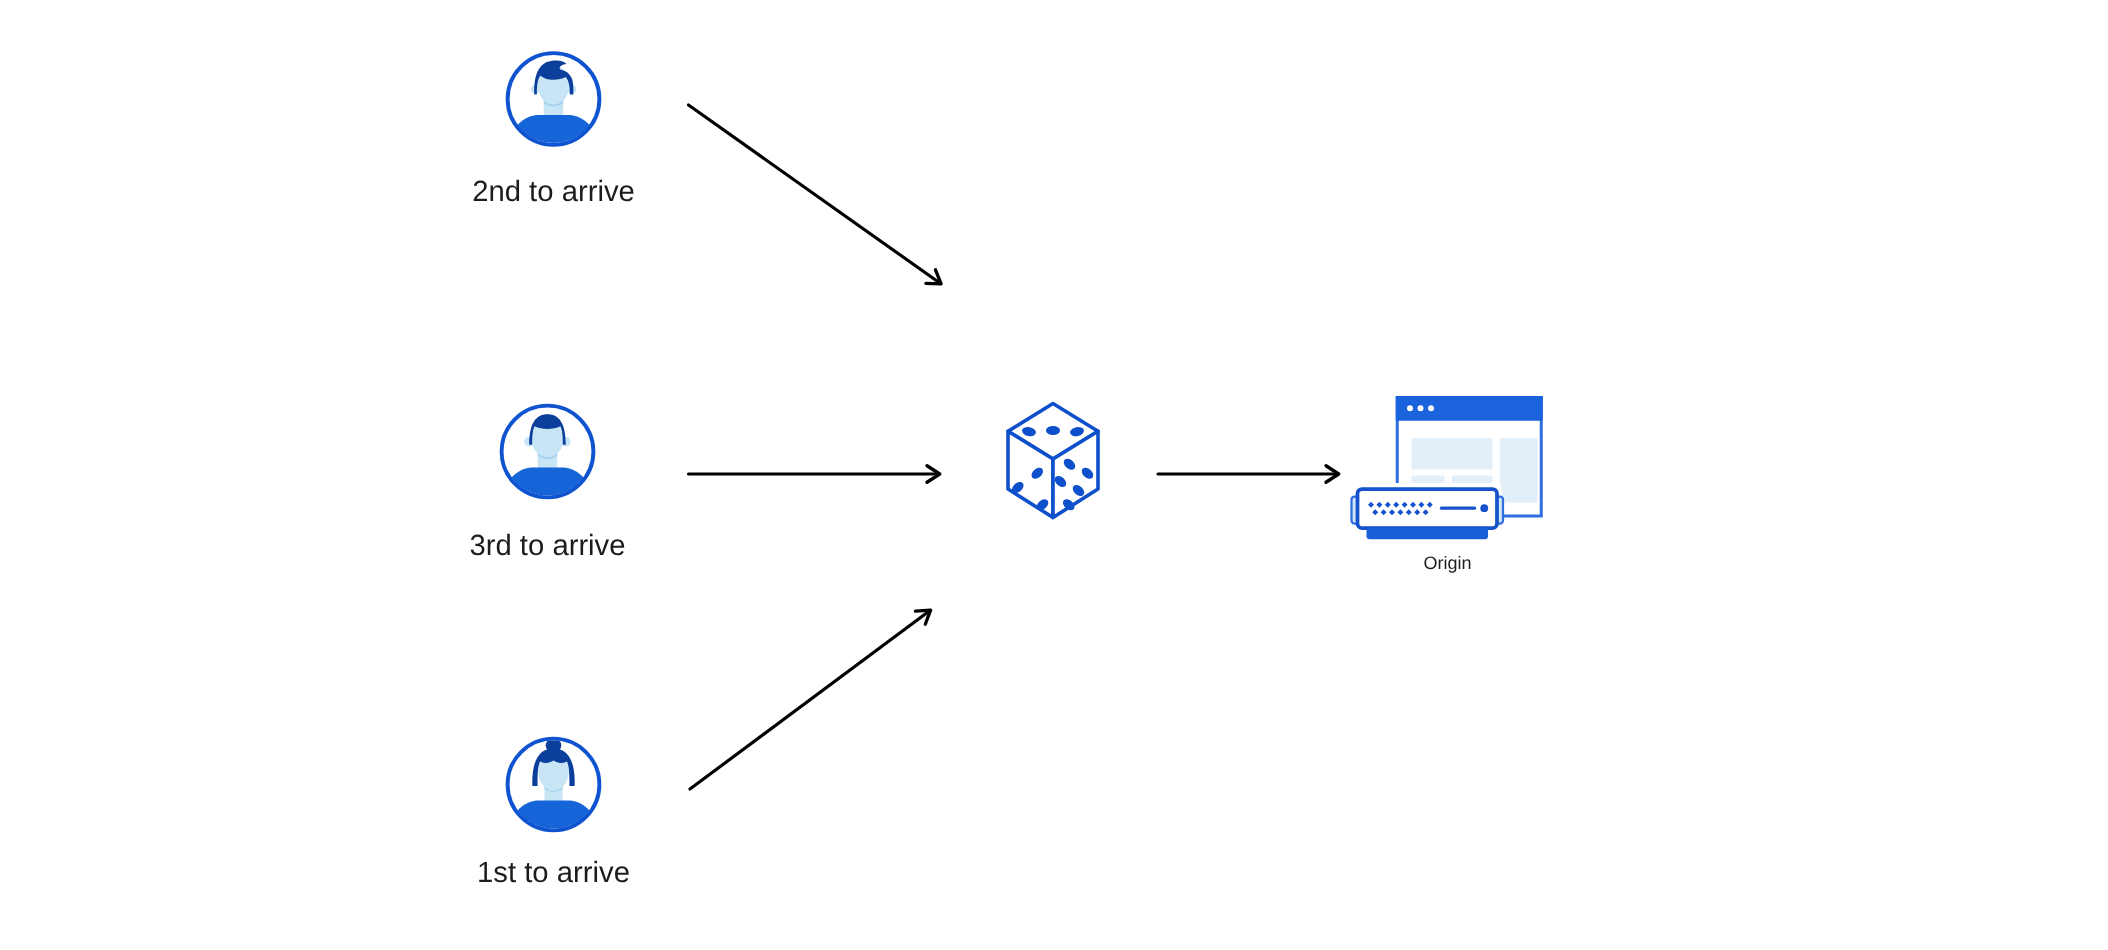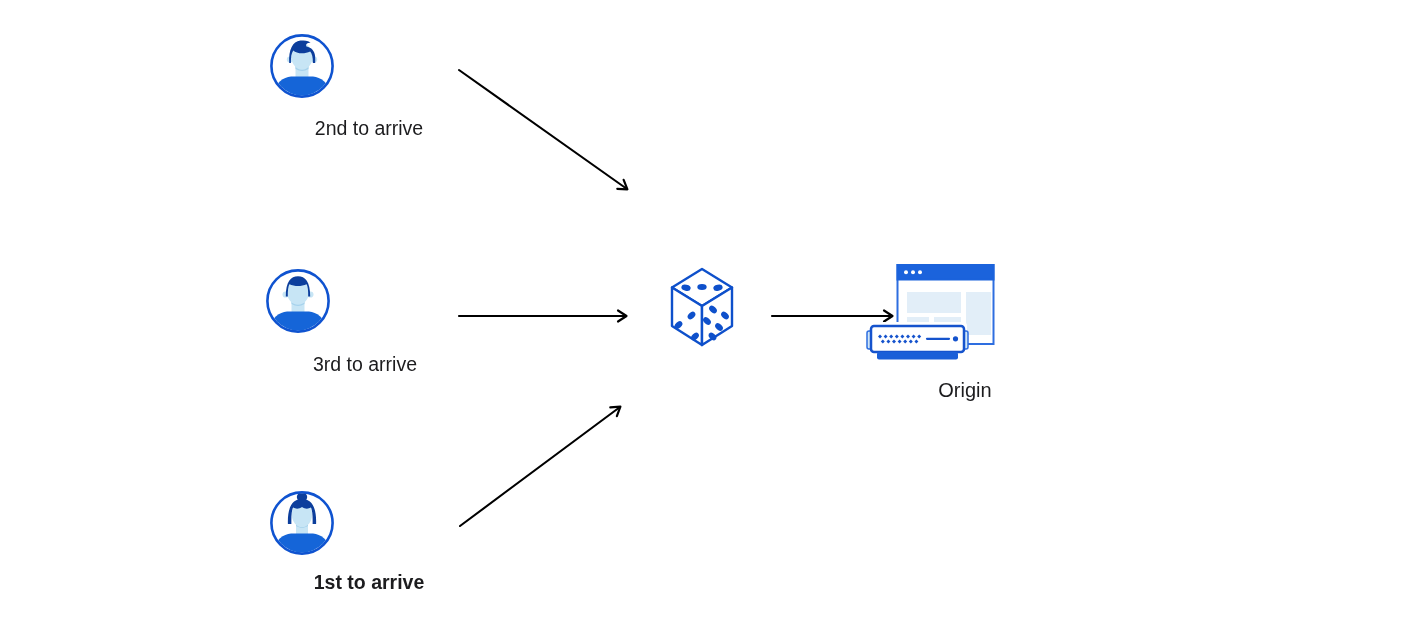--- a/index.html
+++ b/index.html
@@ -10,36 +10,37 @@
     background: #ffffff;
     overflow: hidden;
     font-family: "Liberation Sans", "DejaVu Sans", sans-serif;
     color: #1c1c1e;
   }
   .client, .origin-block {
     position: absolute;
     width: 200px;
     display: flex;
     flex-direction: column;
+    align-items: center;
   }
   .node-label {
     font-size: 19.5px;
     line-height: 22px;
     color: #1c1c1e;
     white-space: nowrap;
     text-align: center;
   }
   .client-1 { left: 269px; top: 33px; }
   .client-1 .node-label { margin-top: 18px; }
   .client-2 { left: 265px; top: 268px; }
   .client-2 .node-label { margin-top: 19px; }
   .client-3 { left: 269px; top: 490px; }
-  .client-3 .node-label { margin-top: 15px; font-weight: bold; }
+  .client-3 .node-label { margin-top: 15px; }
   .origin-block { left: 865px; top: 262px; }
-  .origin-block .node-label { font-size: 20px; margin-top: 15px; }
+  .origin-block .node-label { font-size: 12px; }
   .dice-wrap { position: absolute; left: 669px; top: 267px; width: 66px; height: 80px; }
   #arrow-layer { position: absolute; left: 0; top: 0; width: 1405px; height: 633px; pointer-events: none; }
   #arrow-layer line { stroke: #000000; stroke-width: 2.1; stroke-linecap: round; }
   .avatar-svg { display: block; }
 </style>
 </head>
 <body>
 
 <div id="canvas">
 

